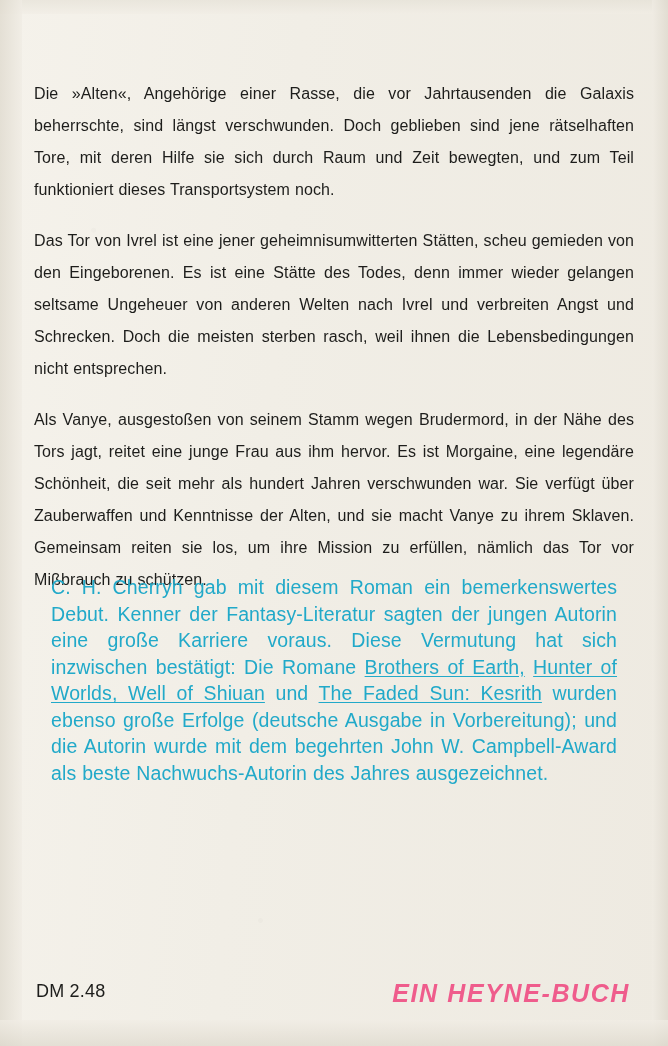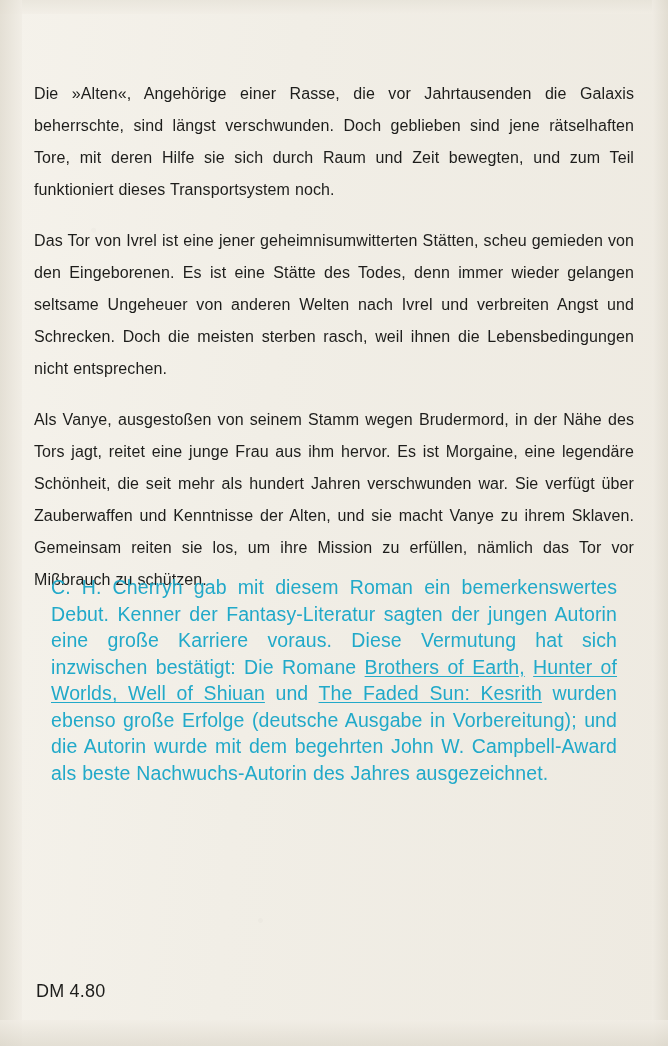--- a/index.html
+++ b/index.html
@@ -126,16 +126,17 @@
   <div class="content">
     <p class="blurb">Die »Alten«, Angehörige einer Rasse, die vor Jahrtausenden die Galaxis beherrschte, sind längst verschwunden. Doch geblieben sind jene rätselhaften Tore, mit deren Hilfe sie sich durch Raum und Zeit bewegten, und zum Teil funktioniert dieses Transportsystem noch.</p>
     <p class="blurb">Das Tor von Ivrel ist eine jener geheimnisumwitterten Stätten, scheu gemieden von den Eingeborenen. Es ist eine Stätte des Todes, denn immer wieder gelangen seltsame Ungeheuer von anderen Welten nach Ivrel und verbreiten Angst und Schrecken. Doch die meisten sterben rasch, weil ihnen die Lebensbedingungen nicht entsprechen.</p>
     <p class="blurb">Als Vanye, ausgestoßen von seinem Stamm wegen Brudermord, in der Nähe des Tors jagt, reitet eine junge Frau aus ihm hervor. Es ist Morgaine, eine legendäre Schönheit, die seit mehr als hundert Jahren verschwunden war. Sie verfügt über Zauberwaffen und Kenntnisse der Alten, und sie macht Vanye zu ihrem Sklaven. Gemeinsam reiten sie los, um ihre Mission zu erfüllen, nämlich das Tor vor Mißbrauch zu schützen.</p>
   </div>
 
   <div class="note">
     <p class="cyan titles"><span>C. H. Cherryh gab mit diesem Roman ein bemerkenswertes Debut. Kenner der Fantasy-Literatur sagten der jungen Autorin eine große Karriere voraus. Diese Vermutung hat sich inzwischen bestätigt: Die Romane </span><u>Brothers of Earth,</u> <u>Hunter of Worlds, Well of Shiuan</u><span> und </span><u>The Faded Sun: Kesrith</u><span> wurden ebenso große Erfolge (deutsche Ausgabe in Vorbereitung); und die Autorin wurde mit dem begehrten John W. Campbell-Award als beste Nachwuchs-Autorin des Jahres ausgezeichnet.</span></p>
   </div>
 
-  <div class="price">DM 4.80</div>
+  <div class="price">DM 2.48</div>
+  <div class="imprint">EIN HEYNE-BUCH</div>
 
   <div class="grain"></div>
 </div>
 
 </body></html>

